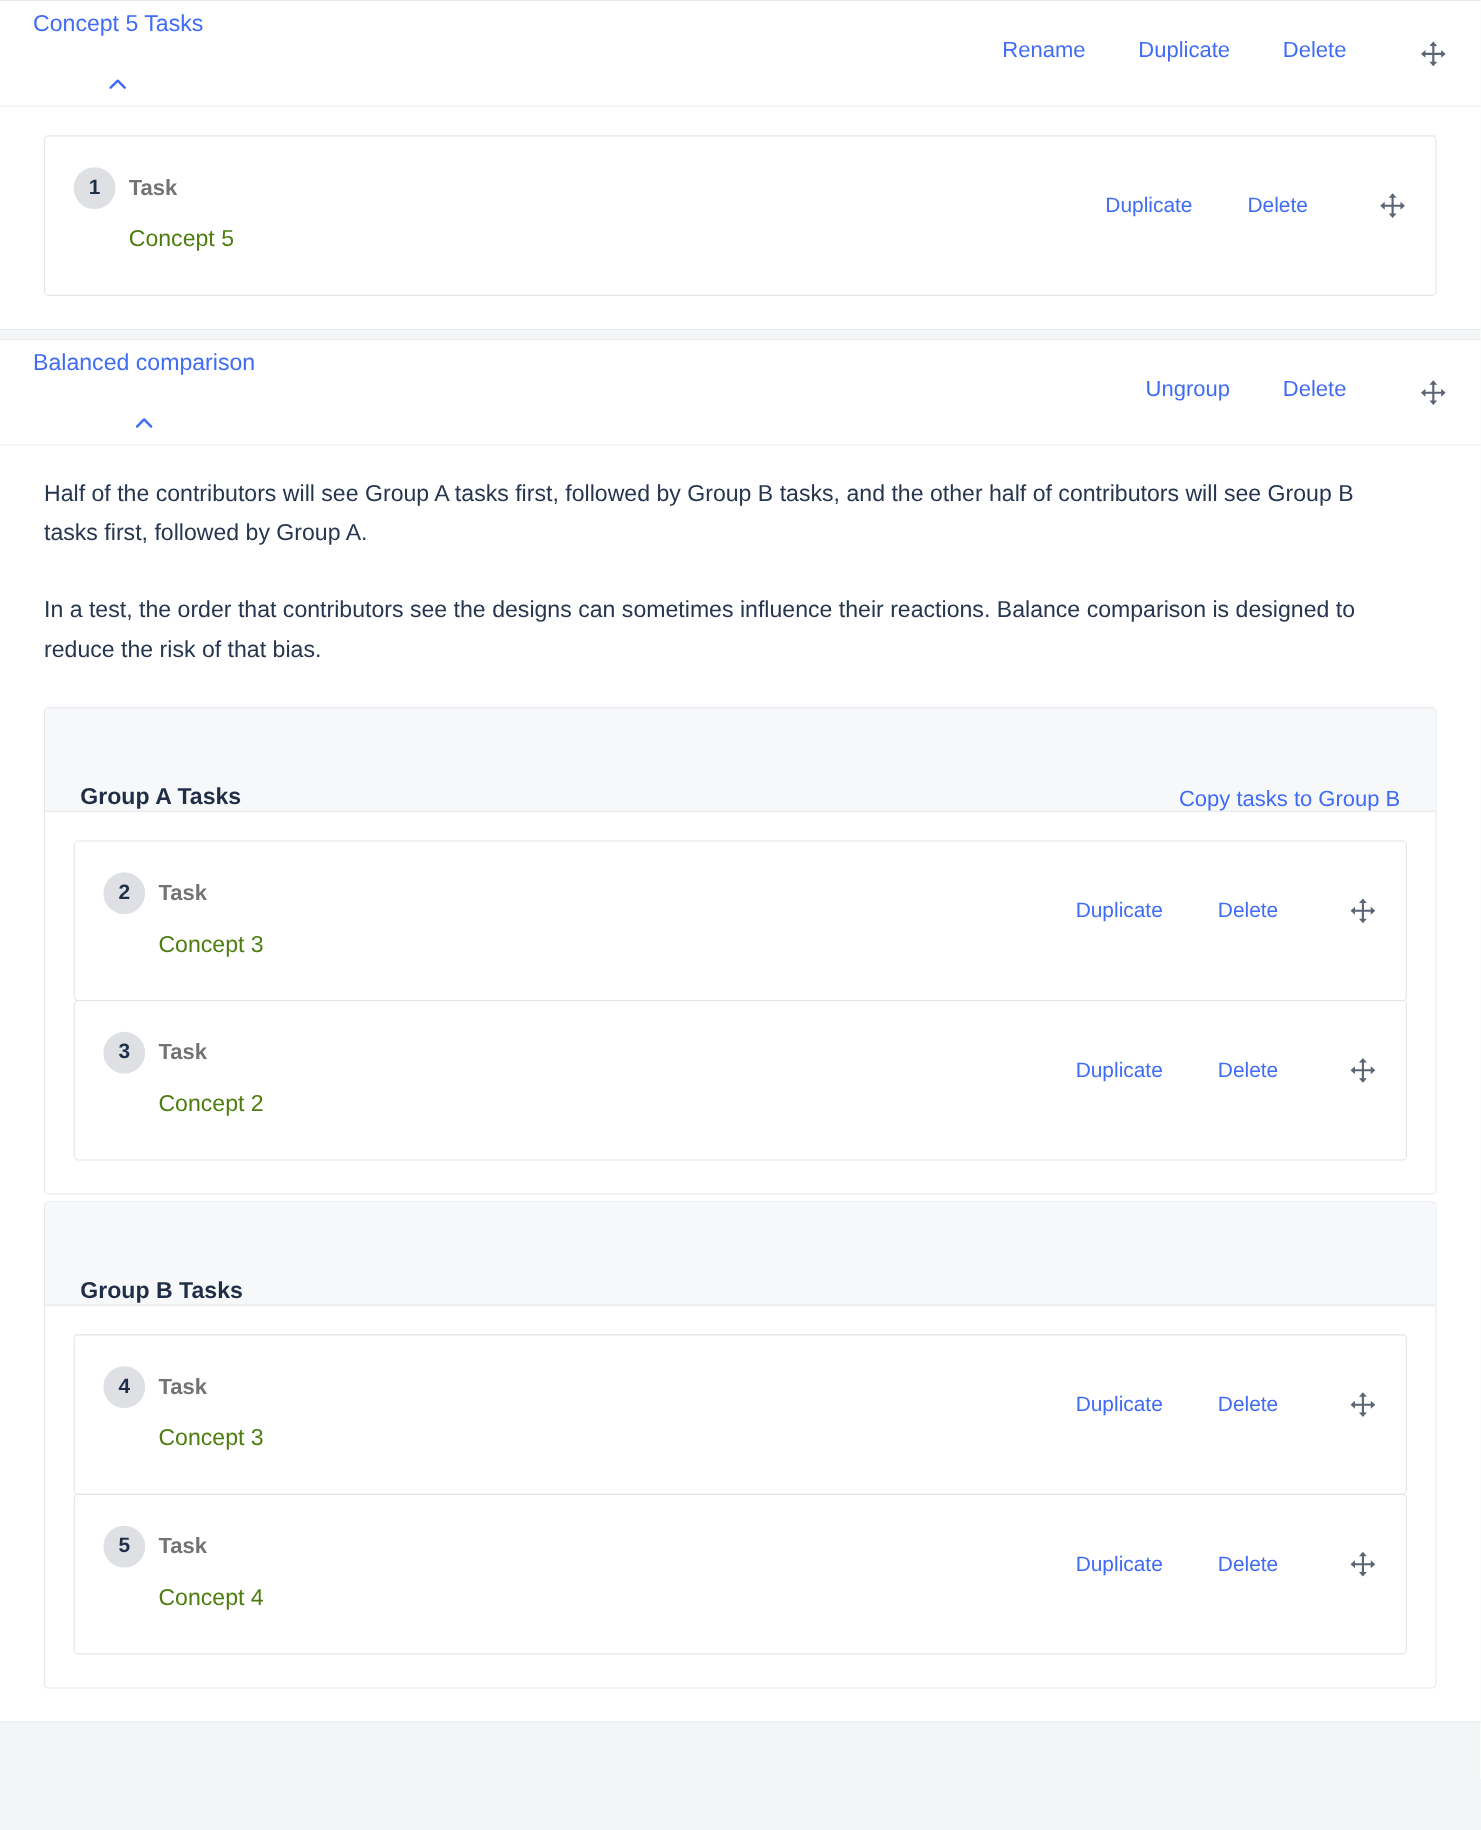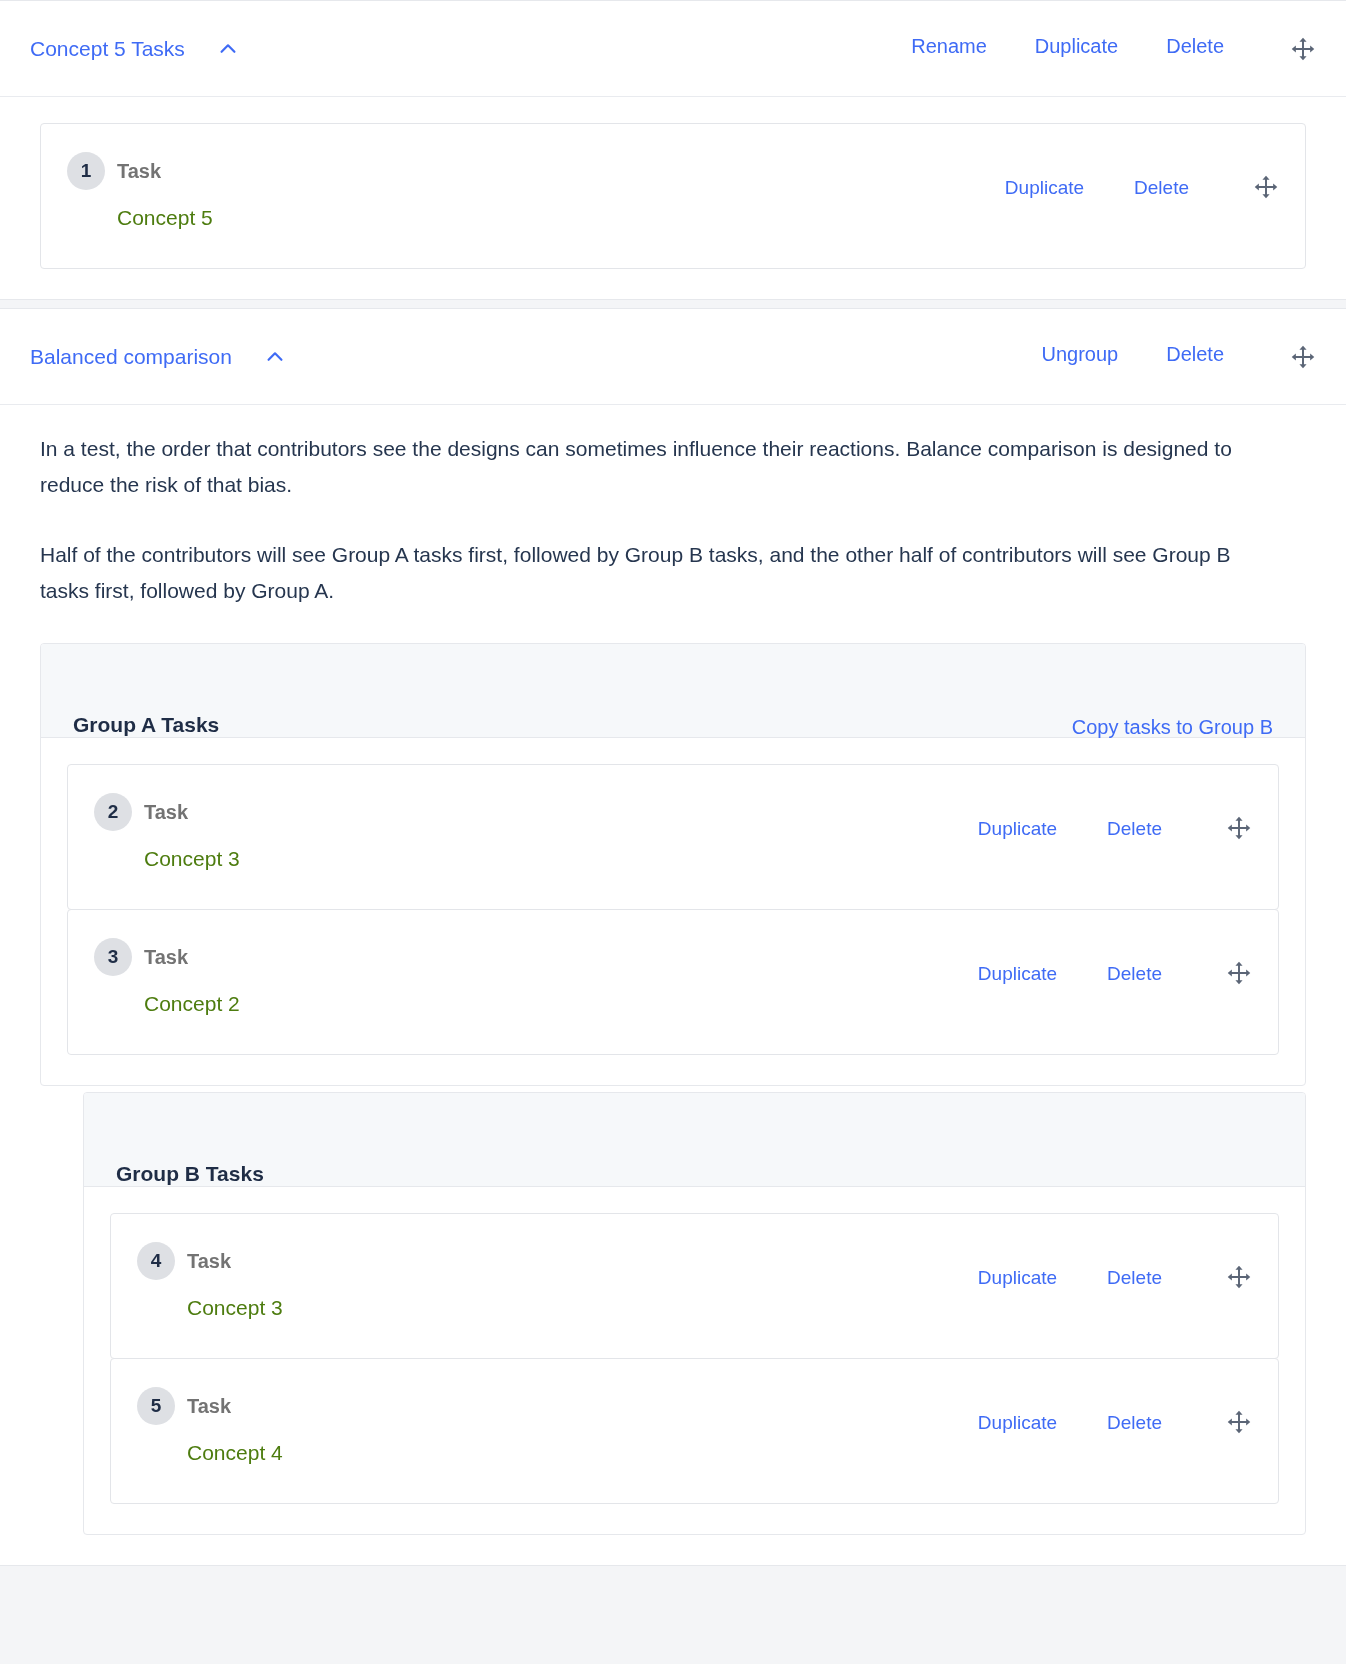--- a/index.html
+++ b/index.html
@@ -56,20 +56,21 @@
     height: 96px;
     display: flex;
     align-items: center;
     padding: 0 30px 0 30px;
     border-bottom: 1px solid #e9ebef;
   }
   .panel-head .title-wrap {
     display: flex;
     align-items: center;
     gap: 32px;
+    flex-direction: column;
   }
   .panel-title {
     color: #3f6bf5;
     font-size: 21px;
     cursor: pointer;
   }
   .panel-head .actions {
     margin-left: auto;
     display: flex;
     align-items: flex-start;
@@ -140,21 +141,21 @@
   }
   .para:last-of-type { margin-bottom: 0; }
 
   
   .group-block {
     border: 1px solid #e6e8ec;
     border-radius: 4px;
     background: #ffffff;
     overflow: hidden;
   }
-  .group-block + .group-block { margin-top: 6px; margin-left: 43px; }
+  .group-block + .group-block { margin-top: 6px; }
 
   .group-head {
     background: #f6f8fa;
     border-bottom: 1px solid #e6e8ec;
     height: 94px;
     display: flex;
     align-items: flex-end;
     padding: 0 32px;
   }
   .group-head-title {
@@ -233,22 +234,22 @@
         <span class="move-icon">
           <svg viewBox="0 0 24 24" fill="#5b6576">
             <path d="M12 1.6 L15.3 5.4 L12.9 5.4 L12.9 11.1 L18.6 11.1 L18.6 8.7 L22.4 12 L18.6 15.3 L18.6 12.9 L12.9 12.9 L12.9 18.6 L15.3 18.6 L12 22.4 L8.7 18.6 L11.1 18.6 L11.1 12.9 L5.4 12.9 L5.4 15.3 L1.6 12 L5.4 8.7 L5.4 11.1 L11.1 11.1 L11.1 5.4 L8.7 5.4 Z"></path>
           </svg>
         </span>
       </div>
     </div>
 
     <div class="panel-body">
 
+      <p class="para">Half of the contributors will see Group A tasks first, followed by Group B tasks, and the other half of contributors will see Group B tasks first, followed by Group A.</p>
       <p class="para">In a test, the order that contributors see the designs can sometimes influence their reactions. Balance comparison is designed to reduce the risk of that bias.</p>
-      <p class="para">Half of the contributors will see Group A tasks first, followed by Group B tasks, and the other half of contributors will see Group B tasks first, followed by Group A.</p>
 
       <div style="height:34px"></div>
 
       <div class="group-block">
         <div class="group-head">
           <span class="group-head-title">Group A Tasks</span>
           <span class="lnk">Copy tasks to Group B</span>
         </div>
         <div class="group-body">
 

